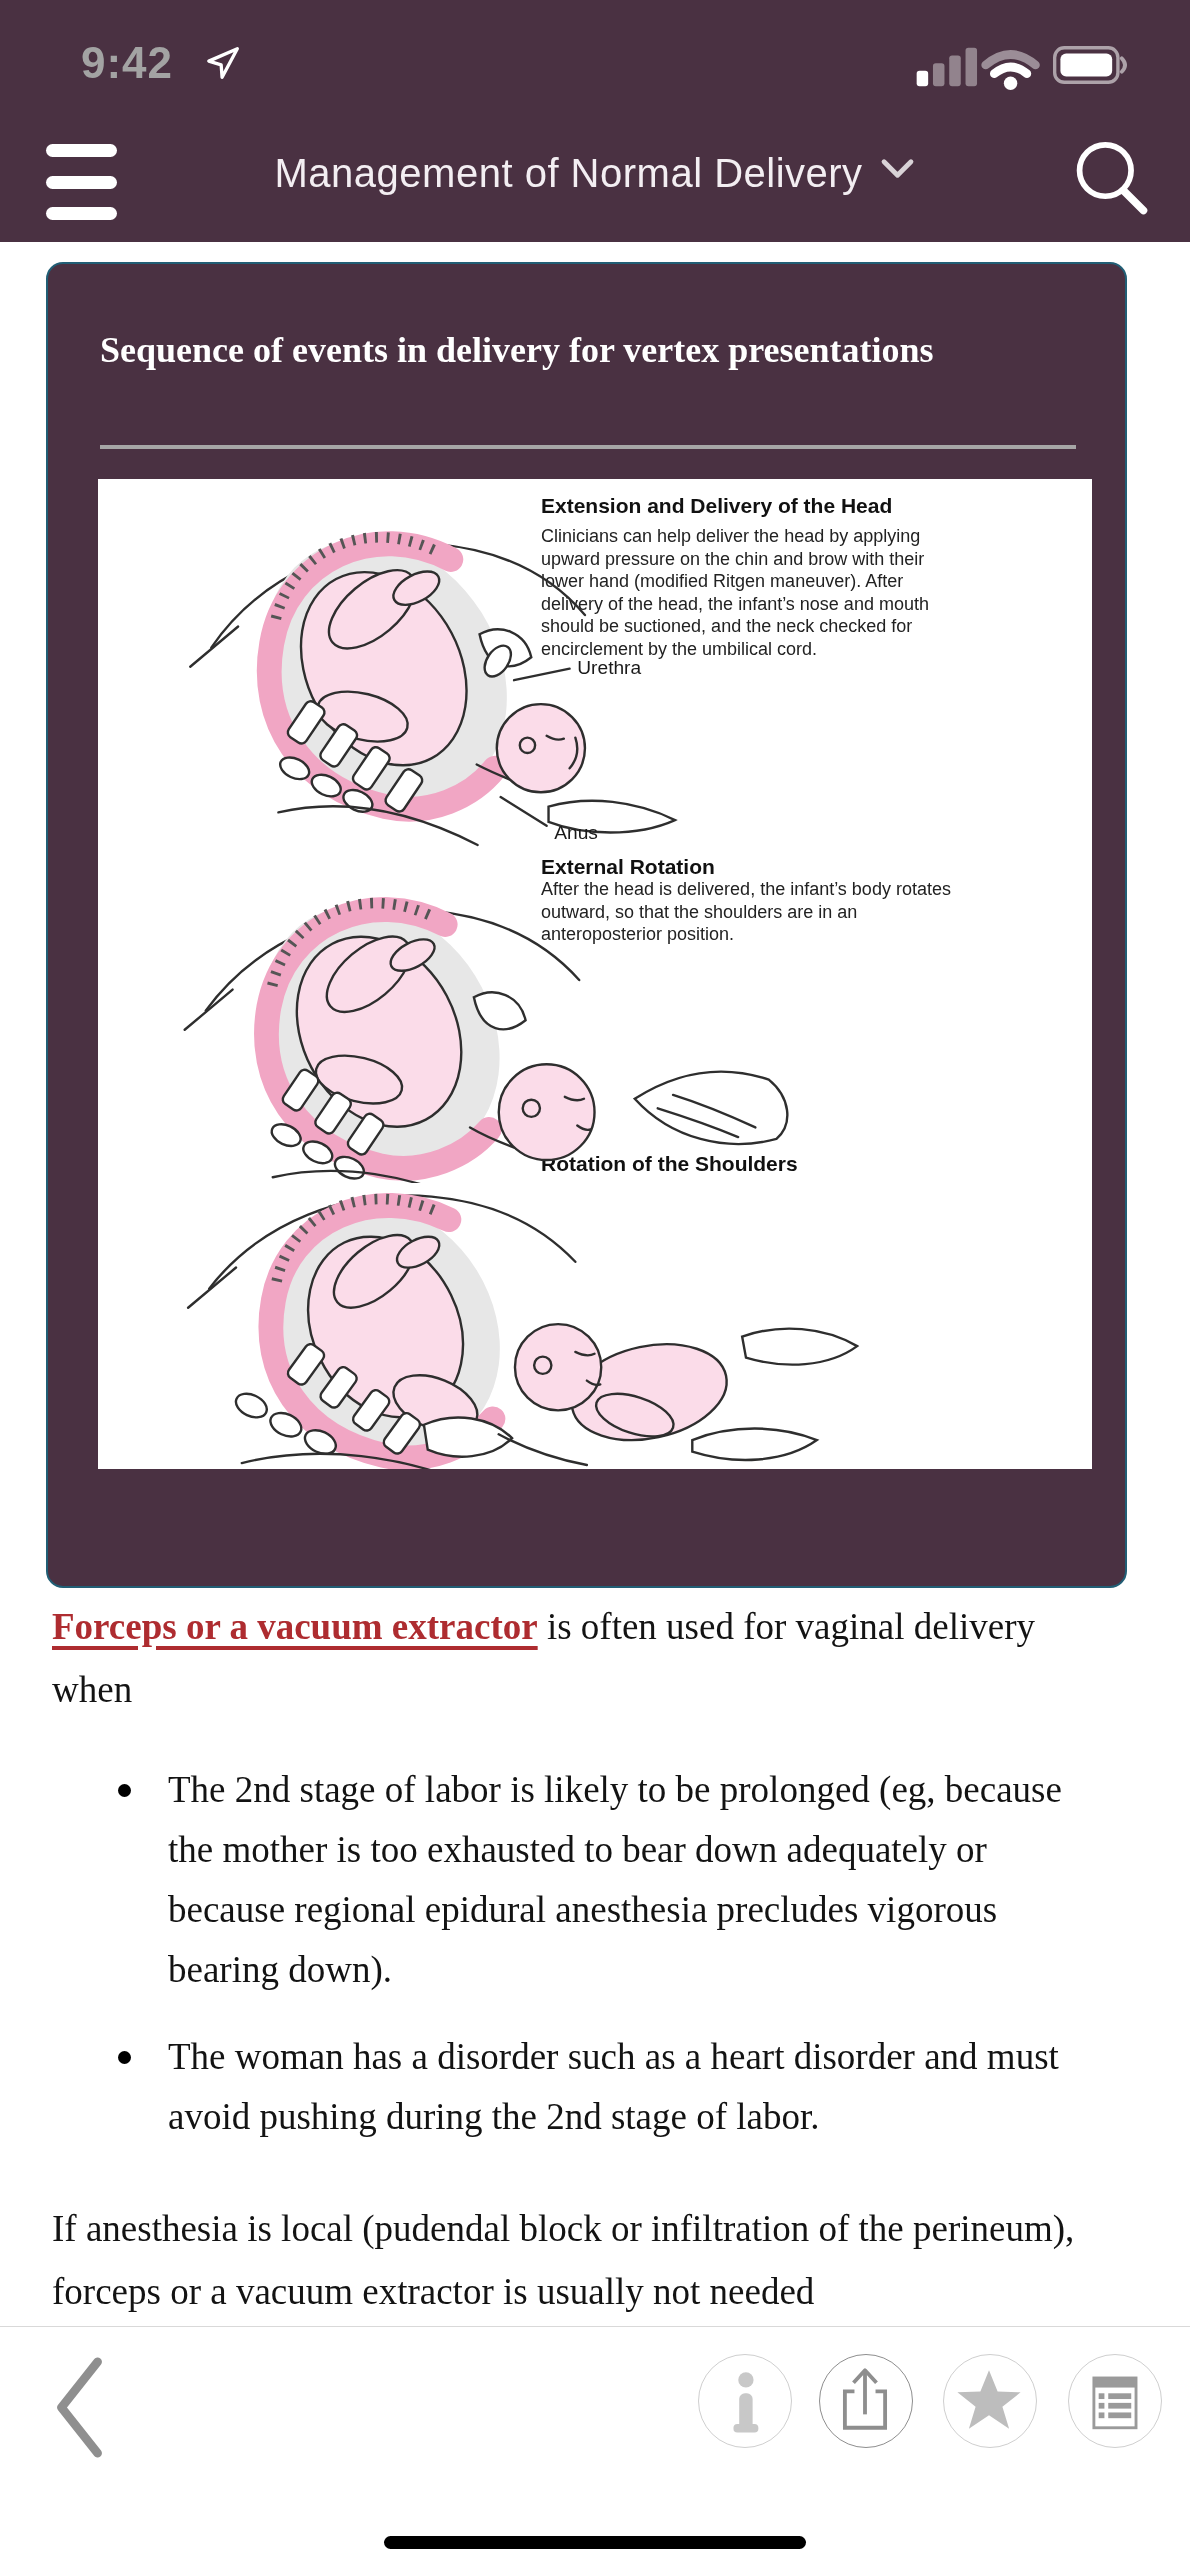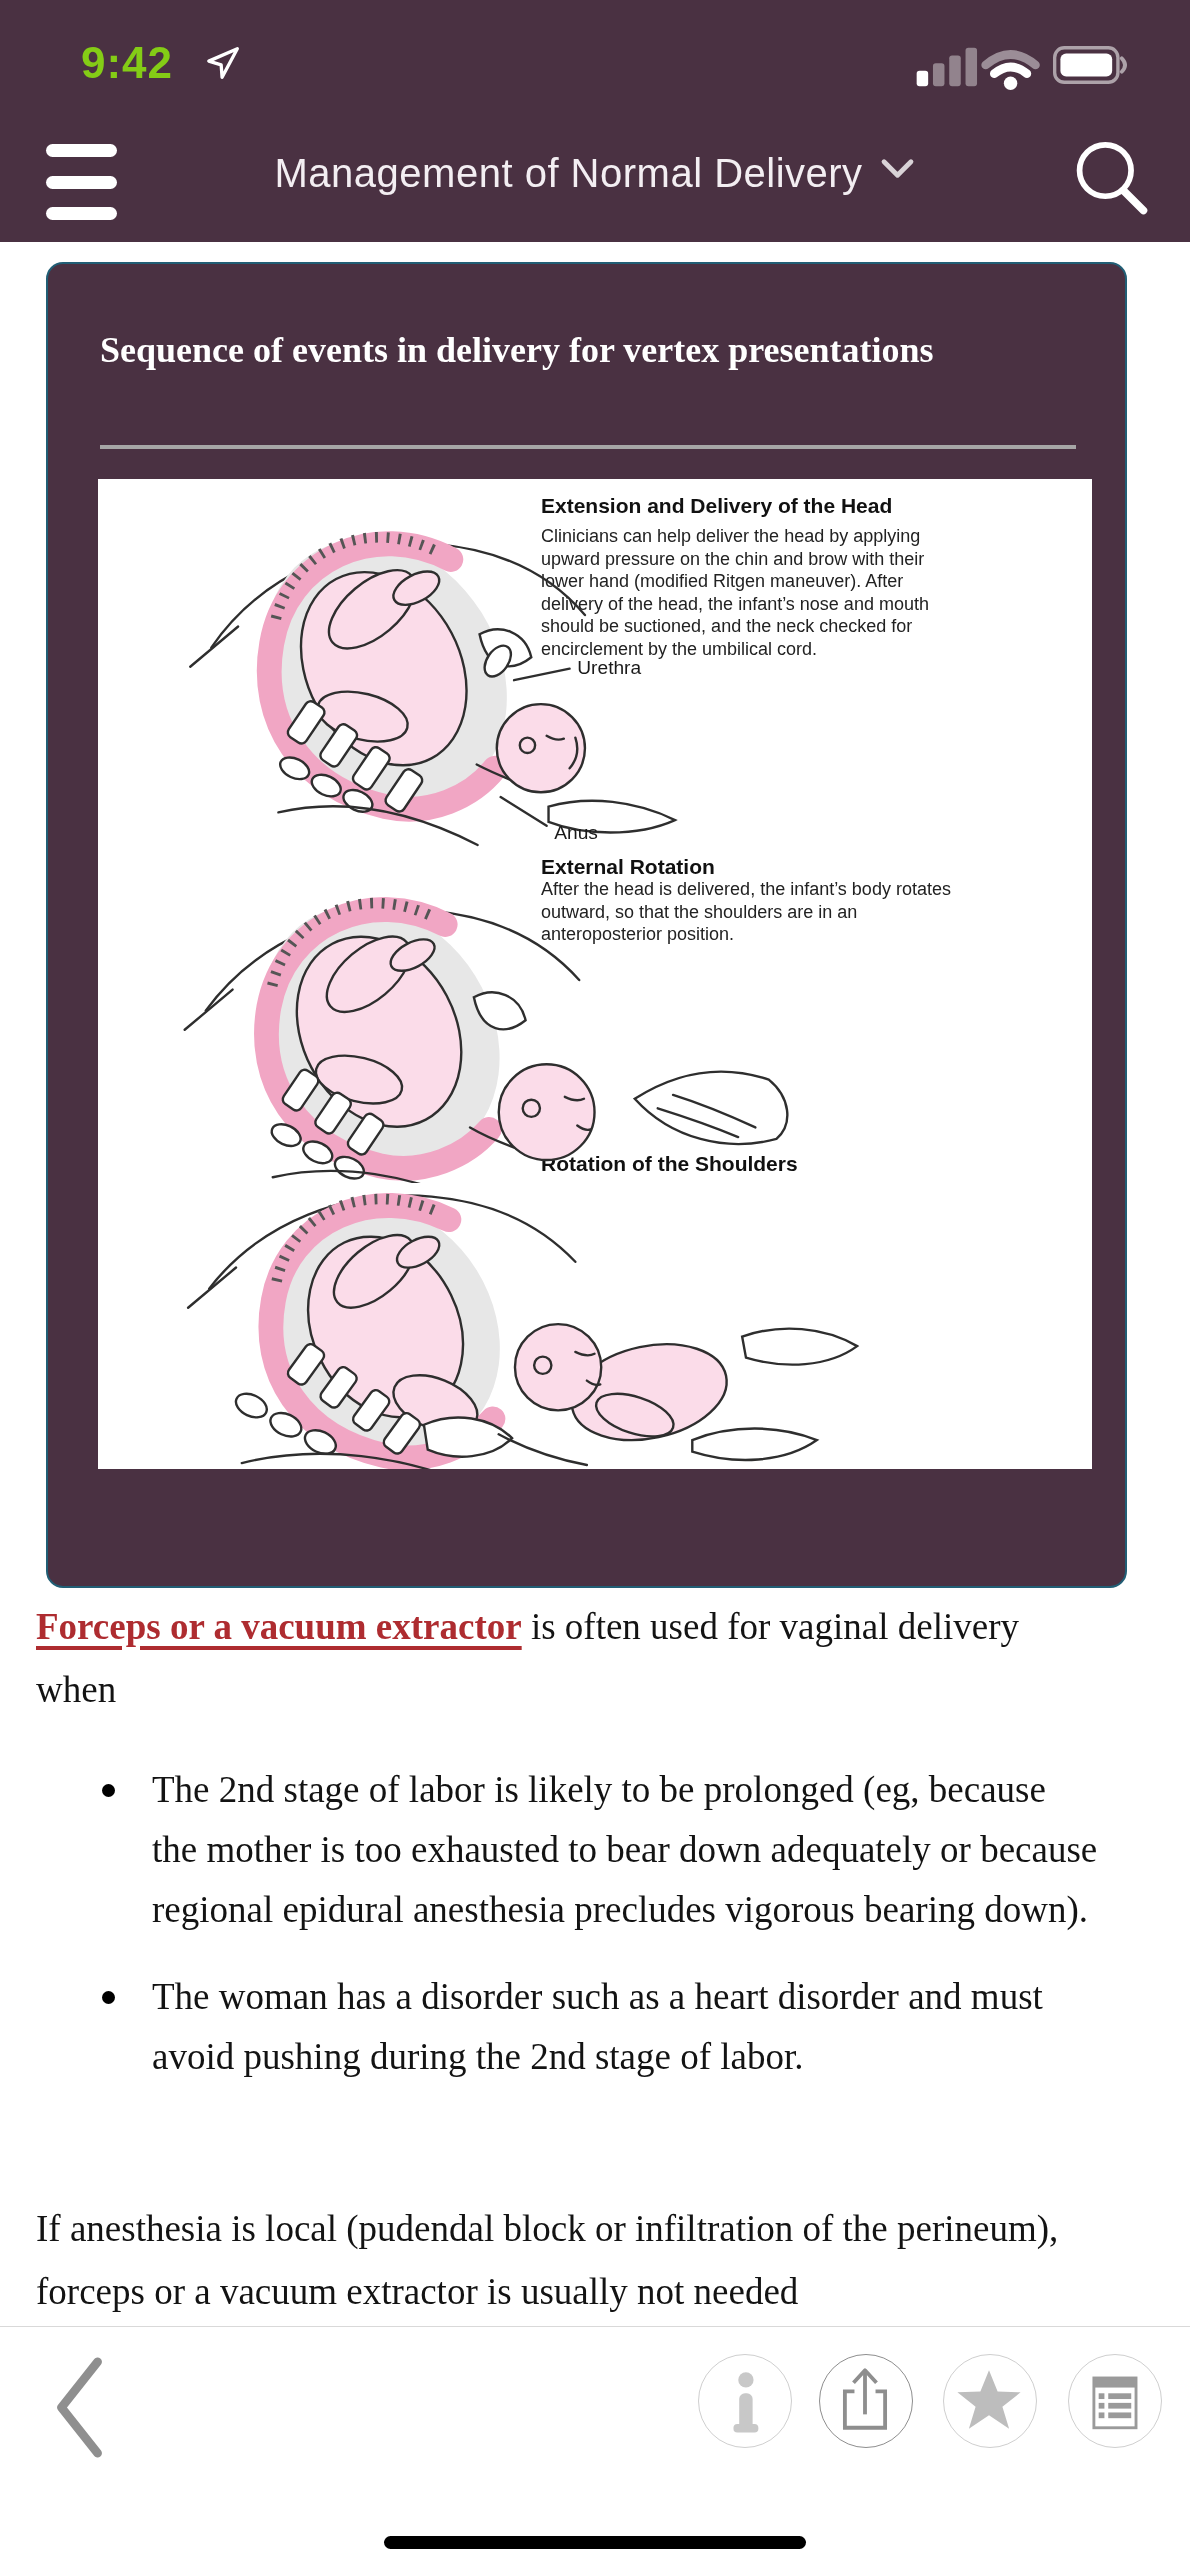--- a/index.html
+++ b/index.html
@@ -2,21 +2,21 @@
 <html><head>
 <meta charset="utf-8">
 <style>
   html,body{margin:0;padding:0;background:#fff;}
   .screen{position:relative;width:1190px;height:2576px;background:#ffffff;overflow:hidden;
           font-family:"Liberation Sans",sans-serif;}
   .abs{position:absolute;}
 
   
   .topbar{position:absolute;left:0;top:0;width:1190px;height:242px;background:#4a3142;}
-  .time{position:absolute;left:81px;top:38px;font-size:44px;font-weight:700;color:#84cc16;letter-spacing:1px;}
+  .time{position:absolute;left:81px;top:38px;font-size:44px;font-weight:700;color:#a3a3a3;letter-spacing:1px;}
   .hamburger span{position:absolute;left:0;width:71px;height:13.4px;border-radius:6.7px;background:#ffffff;display:block;}
   .nav-title-wrap{position:absolute;left:0;top:151px;width:1190px;text-align:center;}
   .nav-title{font-size:40px;color:#f3eef2;letter-spacing:0.5px;}
 
   
   .card{position:absolute;left:46px;top:262px;width:1081px;height:1326px;background:#4a3142;
         border:2.9px solid #215e75;border-radius:17px;box-sizing:border-box;}
   .card-title{position:absolute;left:52px;top:48px;width:958px;color:#ffffff;
         font-family:"Liberation Serif",serif;font-weight:700;font-size:36px;line-height:77px;}
   .card-hr{position:absolute;left:52px;top:181px;width:976px;height:3.8px;background:#a6a6a6;}
@@ -28,21 +28,21 @@
   .ln{fill:none;stroke:#2e2e2e;stroke-width:2.5;stroke-linecap:round;}
   .flesh{fill:#fbdce9;stroke:#2e2e2e;stroke-width:2.5;}
   .lnf{fill:#ffffff;stroke:#2e2e2e;stroke-width:2.5;}
   .vert{fill:#ffffff;stroke:#2e2e2e;stroke-width:2.5;}
   .ring{fill:none;stroke:#f1a6c4;stroke-width:26px;stroke-linecap:round;}
   .hatch{fill:none;stroke:#555;stroke-width:11;stroke-dasharray:3 9;}
   .cavity{fill:#e7e7e7;}
   .lbl{font-family:"Liberation Sans",sans-serif;font-size:20px;fill:#1a1a1a;}
 
   
-  .serif{font-family:"Liberation Serif",serif;color:#131313;}
+  .serif{font-family:"Liberation Serif",serif;color:#131313;margin-left:16px;}
   .intro{position:absolute;left:36px;top:1595px;width:1052px;font-size:37px;line-height:63px;}
   .link{color:#ae2c30;font-weight:700;text-decoration:underline;text-decoration-thickness:3.8px;text-underline-offset:6.7px;}
   .bullets{position:absolute;left:96px;top:1760px;width:1002px;}
   .bullet-item{position:relative;padding-left:56px;font-size:37px;line-height:60px;margin-bottom:27px;}
   .bullet-dot{position:absolute;left:5.8px;top:24px;width:13.4px;height:13.4px;border-radius:50%;background:#000;}
   .closing{position:absolute;left:36px;top:2197px;width:1052px;font-size:37px;line-height:63px;}
 
   
   .toolbar{position:absolute;left:0;top:2326px;width:1190px;height:250px;background:#ffffff;border-top:1.9px solid #d9d9d9;box-sizing:border-box;}
   .circle-btn{position:absolute;top:2354px;width:94px;height:94px;border-radius:50%;border:1.9px solid #cfcfcf;box-sizing:border-box;background:#fff;}

